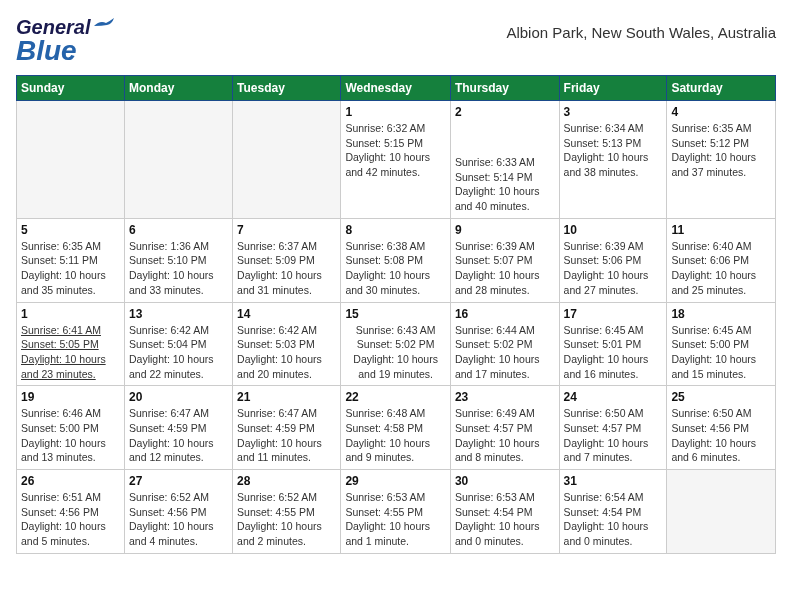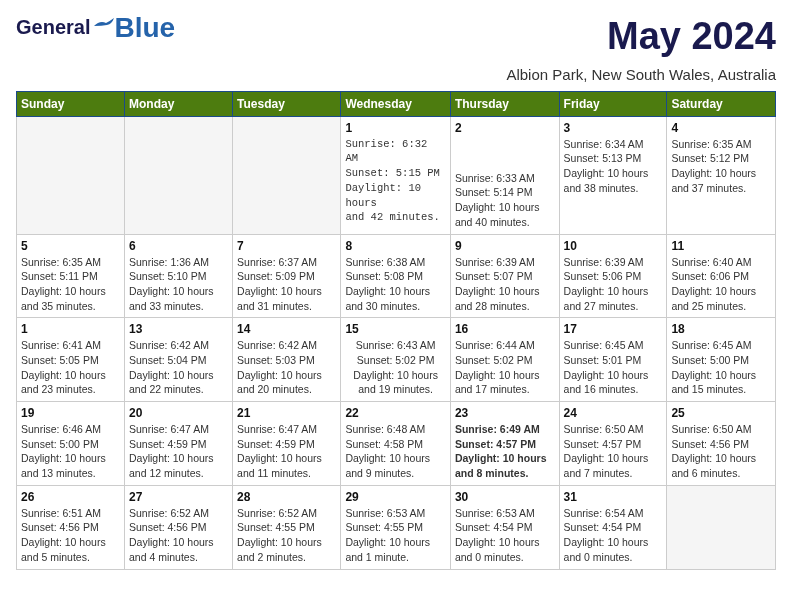--- a/index.html
+++ b/index.html
@@ -11,22 +11,23 @@
       padding: 16px;
     }
     .header {
       display: flex;
       justify-content: space-between;
       align-items: flex-start;
       margin-bottom: 8px;
     }
     .logo {
       display: flex;
-      flex-direction: row;
+      flex-direction: column;
       align-items: flex-start;
+      font-style: italic;
     }
     .title-area {
       text-align: right;
     }
     .month-title {
       font-size: 38px;
       font-weight: bold;
       color: #1a1a4e;
       line-height: 1.1;
     }
@@ -34,21 +35,21 @@
       font-size: 15px;
       color: #333;
       margin-top: 8px;
     }
     .calendar {
       width: 100%;
       border-collapse: collapse;
       font-size: 11px;
     }
     .calendar th {
-      background: #4d7c0f;
+      background: #15803d;
       color: #fff;
       padding: 5px 4px;
       text-align: left;
       font-size: 12px;
       font-weight: bold;
       border: 1px solid #1a4a8a;
     }
     .calendar td {
       border: 1px solid #ccc;
       vertical-align: top;
@@ -79,21 +80,20 @@
   <div class="logo">
     <div style="display:flex;align-items:center;">
       <span style="font-size:20px;font-weight:bold;color:#1a1a4e;">General</span>
       <svg width="22" height="16" viewBox="0 0 22 16" style="margin-left:2px;margin-top:-4px;">
         <path d="M2 8 Q8 2 14 5 Q18 3 22 0 Q20 6 15 7 Q10 8 2 8Z" fill="#2563aa"></path>
       </svg>
     </div>
     <span style="font-size:28px;font-weight:bold;color:#2563aa;margin-top:-4px;">Blue</span>
   </div>
   <div class="title-area">
-    <div class="month-title">May 2024</div>
     <div class="location">Albion Park, New South Wales, Australia</div>
   </div>
 </div>
 
 <table class="calendar">
   <thead>
     <tr>
     <th>Sunday</th>
         <th>Monday</th>
         <th>Tuesday</th>
@@ -103,21 +103,21 @@
         <th>Saturday</th>
       </tr>
   </thead>
   <tbody id="calendar-body">
   <tr>
         <td class="empty"></td>
         <td class="empty"></td>
         <td class="empty"></td>
         <td>
           <div class="day-num">1</div>
-          <div class="day-info" style="white-space: pre-line; font-family: Liberation Mono, monospace;">Sunrise: 6:32 AM
+          <div class="day-info" style="white-space: pre-line;">Sunrise: 6:32 AM
 Sunset: 5:15 PM
 Daylight: 10 hours
 and 42 minutes.</div>
         </td>
         <td>
           <div class="day-num">2</div>
           <div class="day-info" style="white-space: pre-line; margin-top: 36px;">Sunrise: 6:33 AM
 Sunset: 5:14 PM
 Daylight: 10 hours
 and 40 minutes.</div>
@@ -184,21 +184,21 @@
           <div class="day-num">11</div>
           <div class="day-info" style="white-space: pre-line;">Sunrise: 6:40 AM
 Sunset: 6:06 PM
 Daylight: 10 hours
 and 25 minutes.</div>
         </td>
       </tr>
       <tr>
         <td>
           <div class="day-num">1</div>
-          <div class="day-info" style="white-space: pre-line;">Sunrise: 6:41 AM
+          <div class="day-info" style="white-space: pre-line; text-decoration: underline;">Sunrise: 6:41 AM
 Sunset: 5:05 PM
 Daylight: 10 hours
 and 23 minutes.</div>
         </td>
         <td>
           <div class="day-num">13</div>
           <div class="day-info" style="white-space: pre-line;">Sunrise: 6:42 AM
 Sunset: 5:04 PM
 Daylight: 10 hours
 and 22 minutes.</div>
@@ -263,21 +263,21 @@
         </td>
         <td>
           <div class="day-num">22</div>
           <div class="day-info" style="white-space: pre-line;">Sunrise: 6:48 AM
 Sunset: 4:58 PM
 Daylight: 10 hours
 and 9 minutes.</div>
         </td>
         <td>
           <div class="day-num">23</div>
-          <div class="day-info" style="white-space: pre-line; font-weight: bold;">Sunrise: 6:49 AM
+          <div class="day-info" style="white-space: pre-line;">Sunrise: 6:49 AM
 Sunset: 4:57 PM
 Daylight: 10 hours
 and 8 minutes.</div>
         </td>
         <td>
           <div class="day-num">24</div>
           <div class="day-info" style="white-space: pre-line;">Sunrise: 6:50 AM
 Sunset: 4:57 PM
 Daylight: 10 hours
 and 7 minutes.</div>

